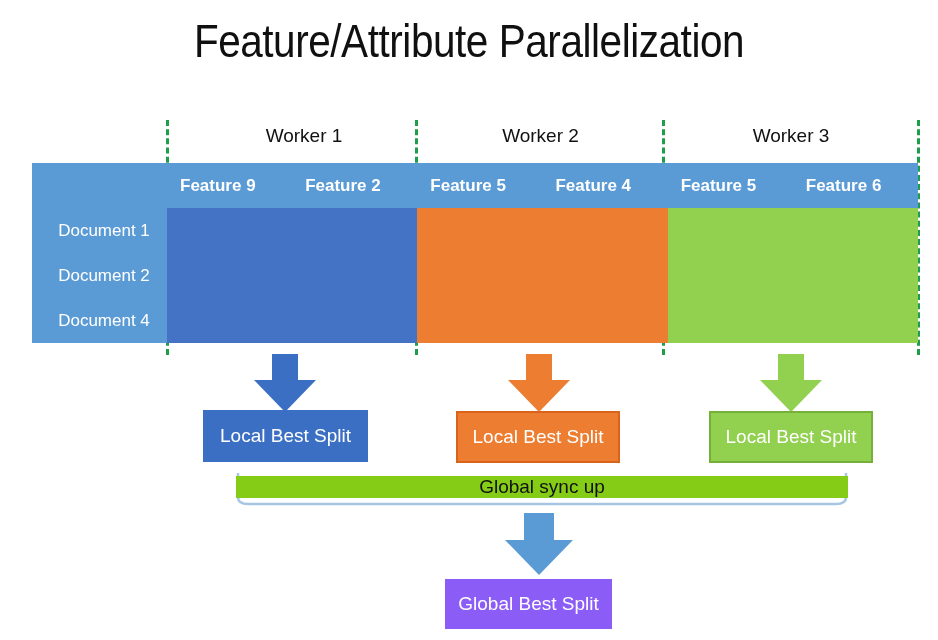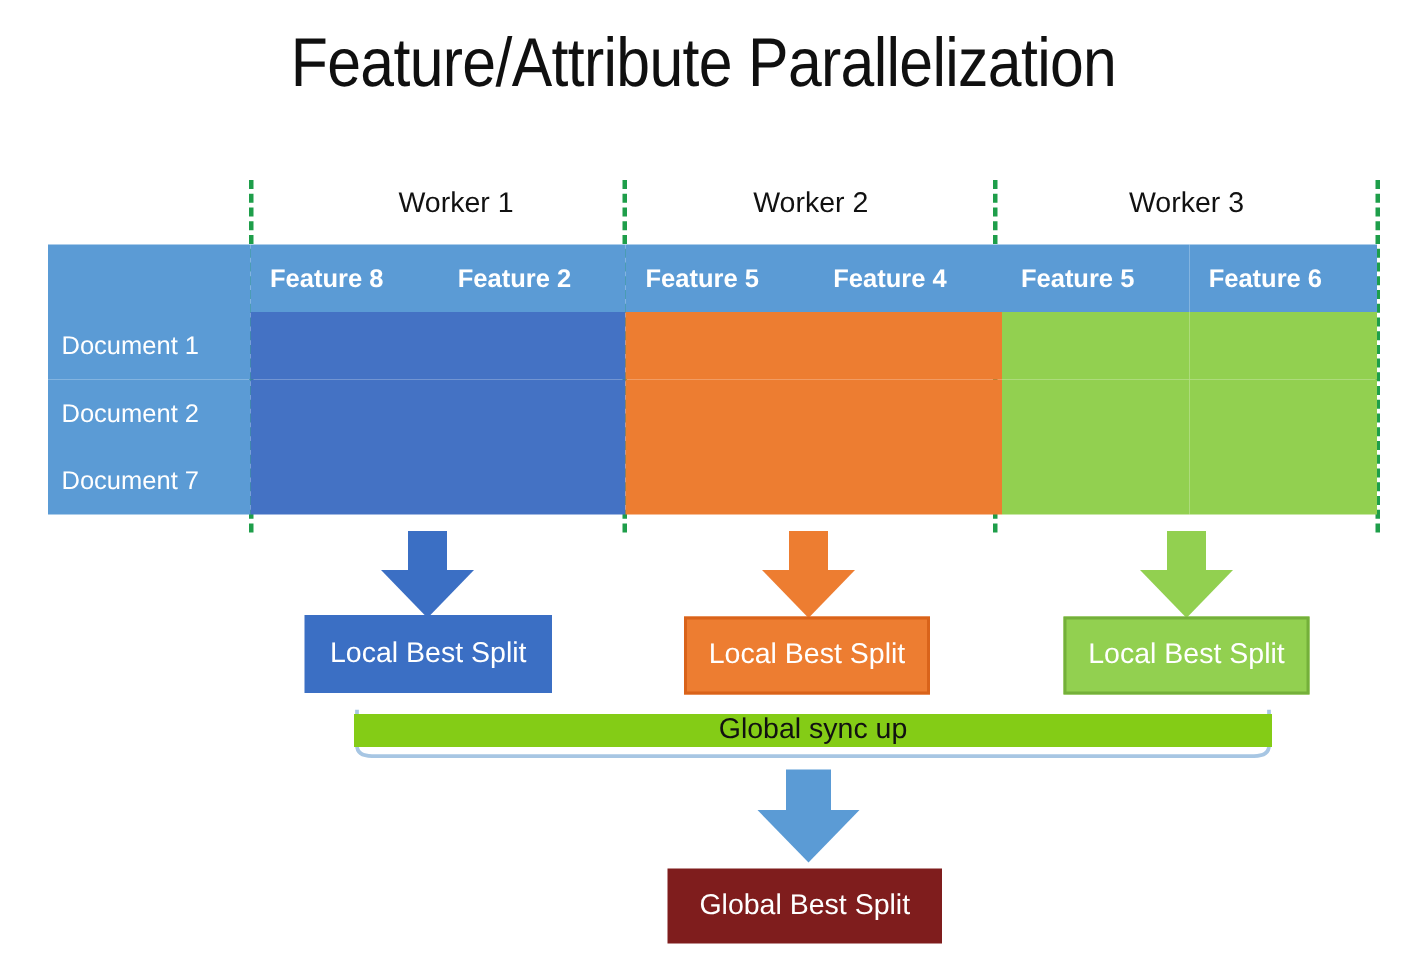--- a/index.html
+++ b/index.html
@@ -97,21 +97,21 @@
     width: 135px;
     padding-left: 9px !important;
     border-right: 2px solid #ffffff;
     border-bottom: 2px solid #ffffff;
     white-space: nowrap;
   }
   .data-cell {
     border-right: 2px solid #ffffff;
     border-bottom: 2px solid #ffffff;
   }
-  .body-row { height: 45px; }
+  .body-row { height: 45px; text-align: center; }
   .c-blue   { background: #4472C4; }
   .c-orange { background: #ED7D31; }
   .c-green  { background: #92D050; }
 
   
   .arrow-down { position: absolute; }
   .arrow-down .shaft {
     position: absolute;
     left: 50%;
     top: 0;
@@ -201,23 +201,23 @@
     border-left: 34px solid transparent;
     border-right: 34px solid transparent;
     border-top: 35px solid #5B9BD5;
   }
 
   
   #global-best-split {
     position: absolute;
     left: 445px;
     top: 579px;
-    width: 183px;
+    width: 167px;
     height: 50px;
-    background: #7f1d1d;
+    background: #8b5cf6;
     color: #ffffff;
     display: flex;
     align-items: center;
     justify-content: center;
     font-size: 19px;
     white-space: nowrap;
   }
 </style>
 </head>
 <body>
@@ -230,21 +230,21 @@
 
 <div class="divider" id="divider-0"></div>
 <div class="divider" id="divider-1"></div>
 <div class="divider" id="divider-2"></div>
 <div class="divider" id="divider-3"></div>
 
 <table id="feature-table">
   <tbody>
       <tr>
     <td class="hdr-corner"></td>
-    <td class="hdr-cell">Feature 8</td>
+    <td class="hdr-cell">Feature 9</td>
     <td class="hdr-cell">Feature 2</td>
     <td class="hdr-cell">Feature 5</td>
     <td class="hdr-cell">Feature 4</td>
     <td class="hdr-cell">Feature 5</td>
     <td class="hdr-cell">Feature 6</td>
   </tr>
   <tr class="body-row">
     <td class="row-label">Document 1</td>
     <td class="data-cell c-blue"></td>
     <td class="data-cell c-blue"></td>
@@ -256,21 +256,21 @@
   <tr class="body-row">
     <td class="row-label">Document 2</td>
     <td class="data-cell c-blue"></td>
     <td class="data-cell c-blue"></td>
     <td class="data-cell c-orange"></td>
     <td class="data-cell c-orange"></td>
     <td class="data-cell c-green"></td>
     <td class="data-cell c-green"></td>
   </tr>
   <tr class="body-row">
-    <td class="row-label">Document 7</td>
+    <td class="row-label">Document 4</td>
     <td class="data-cell c-blue"></td>
     <td class="data-cell c-blue"></td>
     <td class="data-cell c-orange"></td>
     <td class="data-cell c-orange"></td>
     <td class="data-cell c-green"></td>
     <td class="data-cell c-green"></td>
   </tr>
 </tbody>
   </table>
 

